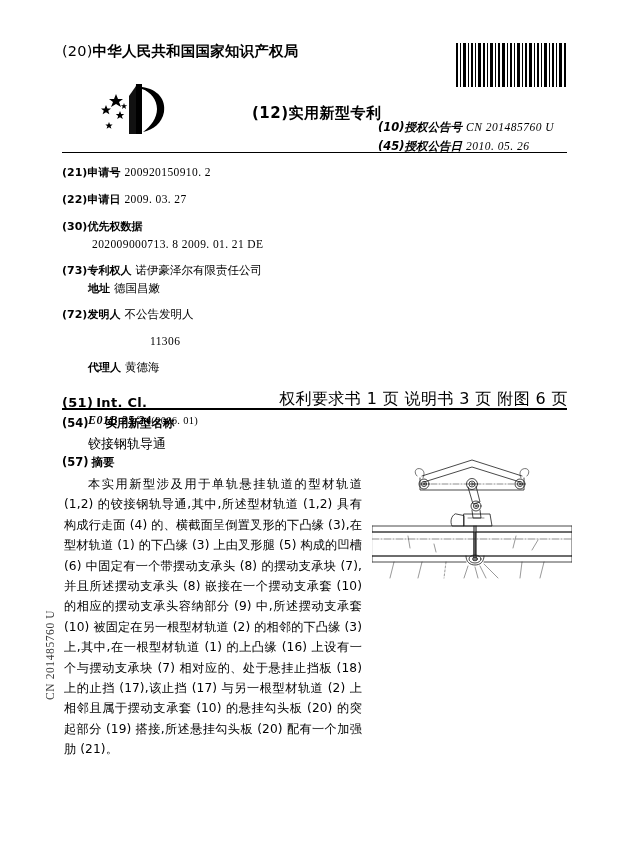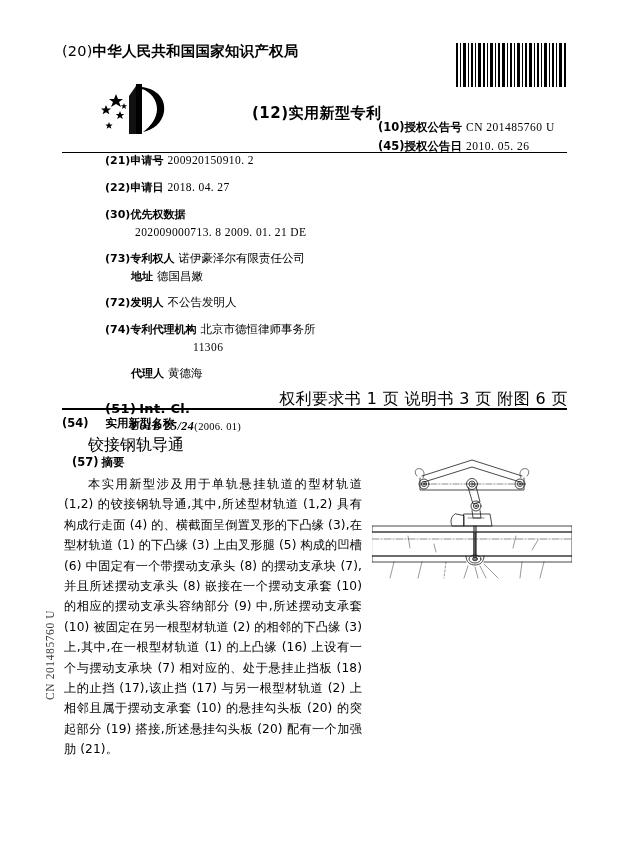--- a/index.html
+++ b/index.html
@@ -82,20 +82,21 @@
   }
   .doc-kind .num { font-weight: bold; }
 
   .pubnum-block {
     position: absolute;
     left: 378px;
     top: 118px;
     font-size: 11.5px;
     line-height: 19px;
     white-space: nowrap;
+    font-style: italic;
   }
   .pubnum-block .code {
     font-family: "DejaVu Sans", sans-serif;
     font-weight: bold;
     font-size: 11.5px;
   }
   .pubnum-block .val {
     font-family: "Liberation Serif", serif;
     letter-spacing: 0.5px;
     margin-left: 4px;
@@ -107,23 +108,22 @@
     top: 152px;
     width: 505px;
     height: 1px;
     background: #000;
   }
 
   
   .biblio {
     position: absolute;
     left: 62px;
-    top: 152px;
+    top: 164px;
     width: 320px;
-    margin-left: 43px;
   }
   .field {
     margin-bottom: 1px;
     font-size: 11.5px;
     line-height: 17px;
     white-space: nowrap;
   }
   .field .tag {
     font-family: "DejaVu Sans", sans-serif;
     font-weight: bold;
@@ -212,26 +212,26 @@
     font-family: "DejaVu Sans", sans-serif;
     font-weight: bold;
     font-size: 11.5px;
     white-space: nowrap;
   }
   .title-val {
     position: absolute;
     left: 88px;
     top: 435px;
     font-family: "DejaVu Sans", sans-serif;
-    font-size: 16px;
+    font-size: 13px;
     white-space: nowrap;
   }
   .abs-tag {
     position: absolute;
-    left: 72px;
+    left: 62px;
     top: 455px;
     font-family: "DejaVu Sans", sans-serif;
     font-weight: bold;
     font-size: 11.5px;
     white-space: nowrap;
   }
   .abs-body {
     position: absolute;
     left: 64px;
     top: 474px;
@@ -328,21 +328,21 @@
   <div class="rule-top"></div>
 
   <div class="biblio">
 
     <div class="field">
       <span class="tag">(21)</span><span class="tag">申请号</span><span class="val">200920150910. 2</span>
     </div>
     <div class="gap"></div>
 
     <div class="field">
-      <span class="tag">(22)</span><span class="tag">申请日</span><span class="val">2018. 04. 27</span>
+      <span class="tag">(22)</span><span class="tag">申请日</span><span class="val">2009. 03. 27</span>
     </div>
     <div class="gap"></div>
 
     <div class="field">
       <span class="tag">(30)</span><span class="tag">优先权数据</span>
     </div>
     <div class="sub">
       <span class="val">202009000713. 8  2009. 01. 21  DE</span>
     </div>
     <div class="gap"></div>
@@ -353,23 +353,20 @@
     <div class="sub">
       <span class="lbl">地址</span><span class="cn">德国昌嫩</span>
     </div>
     <div class="gap"></div>
 
     <div class="field">
       <span class="tag">(72)</span><span class="tag">发明人</span><span class="cn">不公告发明人</span>
     </div>
     <div class="gap"></div>
 
-    <div class="field">
-      <span class="tag">(74)</span><span class="tag">专利代理机构</span><span class="cn">北京市德恒律师事务所</span>
-    </div>
     <div class="sub" style="padding-left:84px">
       <span class="val">11306</span>
     </div>
     <div class="gap"></div>
 
     <div class="sub">
       <span class="lbl">代理人</span><span class="cn">黄德海</span>
     </div>
     <div class="gap"></div>
     <div class="gap"></div>

